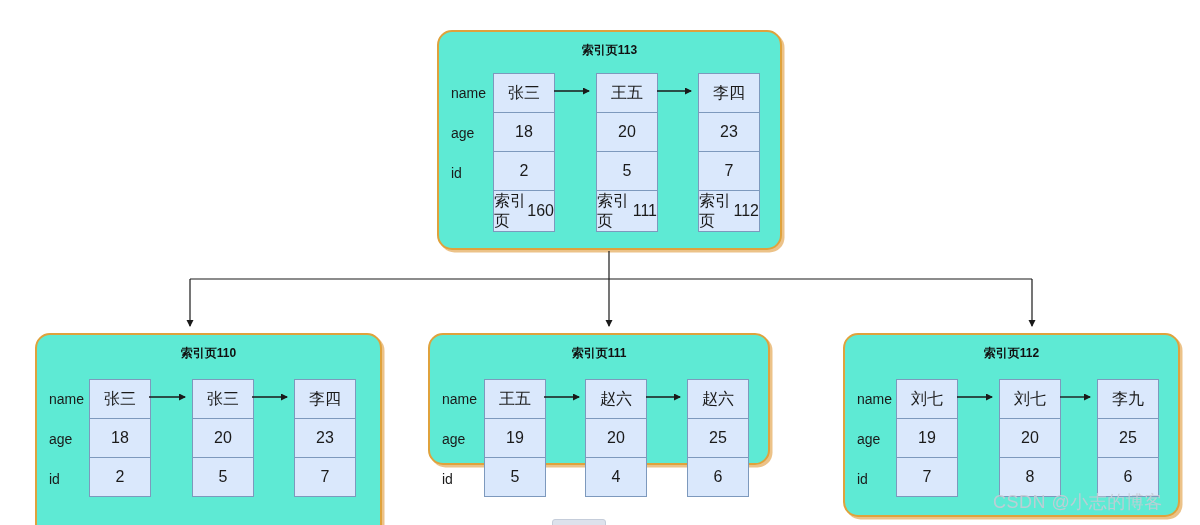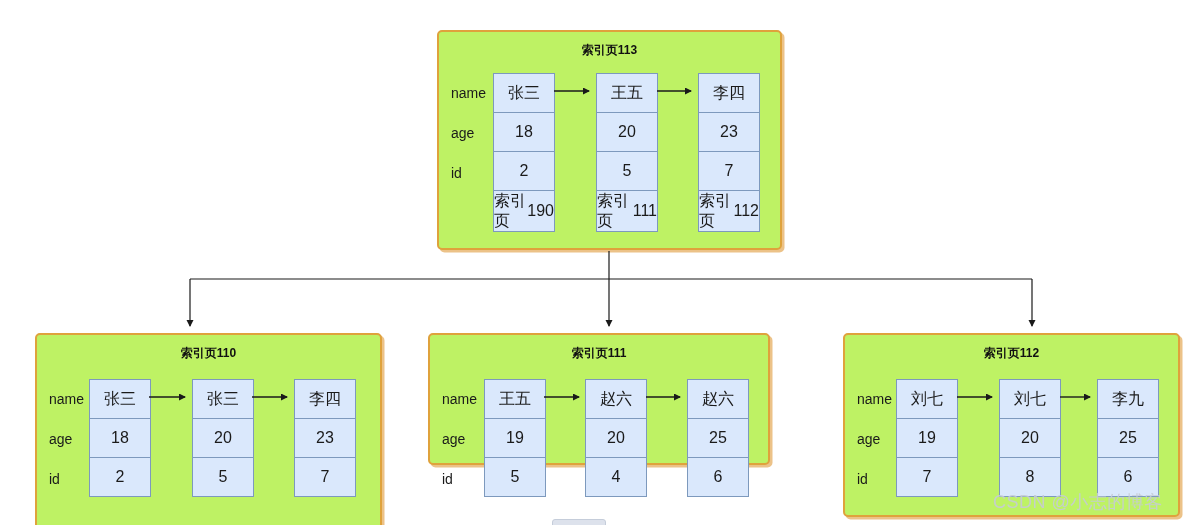--- a/index.html
+++ b/index.html
@@ -6,23 +6,23 @@
   body { font-family: "Liberation Sans", "DejaVu Sans", sans-serif; }
   #canvas {
     position: relative;
     width: 1200px;
     height: 525px;
     background: #ffffff;
     overflow: hidden;
   }
   .page {
     position: absolute;
-    background: #bef264;
+    background: #5eead4;
     border: 2px solid #dfa23c;
-    border-radius: 5px;
+    border-radius: 15px;
     box-shadow: 2.5px 2.5px 0 0 #ecc288;
     box-sizing: border-box;
     padding-left: 13px;
   }
   .page-title {
     position: absolute;
     top: 10px; left: 0; right: 0;
     text-align: center;
     font-size: 12px;
     font-weight: bold;
@@ -97,21 +97,21 @@
     <div class="row-label" style="top:41px">name</div>
     <div class="row-label" style="top:81px">age</div>
     <div class="row-label" style="top:121px">id</div>
 
     <div class="record" style="left:54px; top:41px">
       <div class="cell">张三</div>
       <div class="cell">18</div>
       <div class="cell">2</div>
       <div class="cell pointer">
         <span>索引页</span>
-        <span>190</span>
+        <span>160</span>
       </div>
     </div>
     <div class="record" style="left:157px; top:41px">
       <div class="cell">王五</div>
       <div class="cell">20</div>
       <div class="cell">5</div>
       <div class="cell pointer">
         <span>索引页</span>
         <span>111</span>
       </div>

